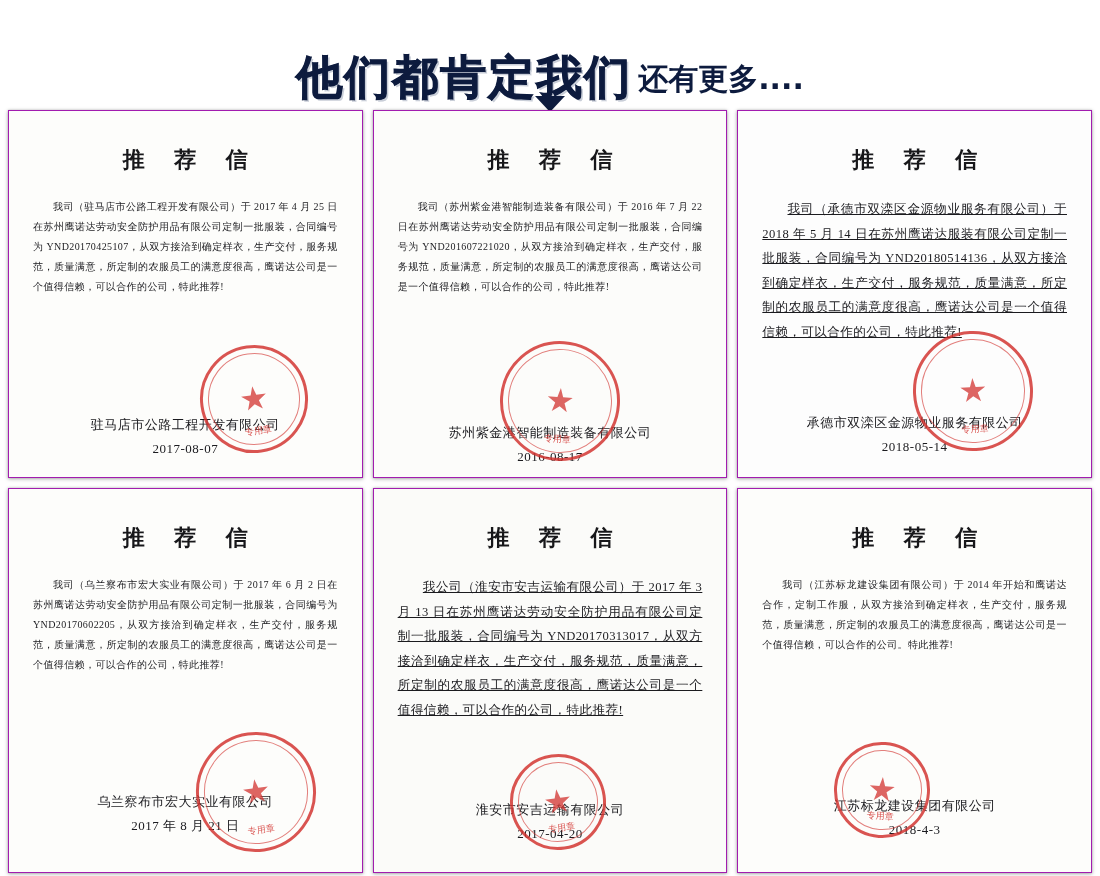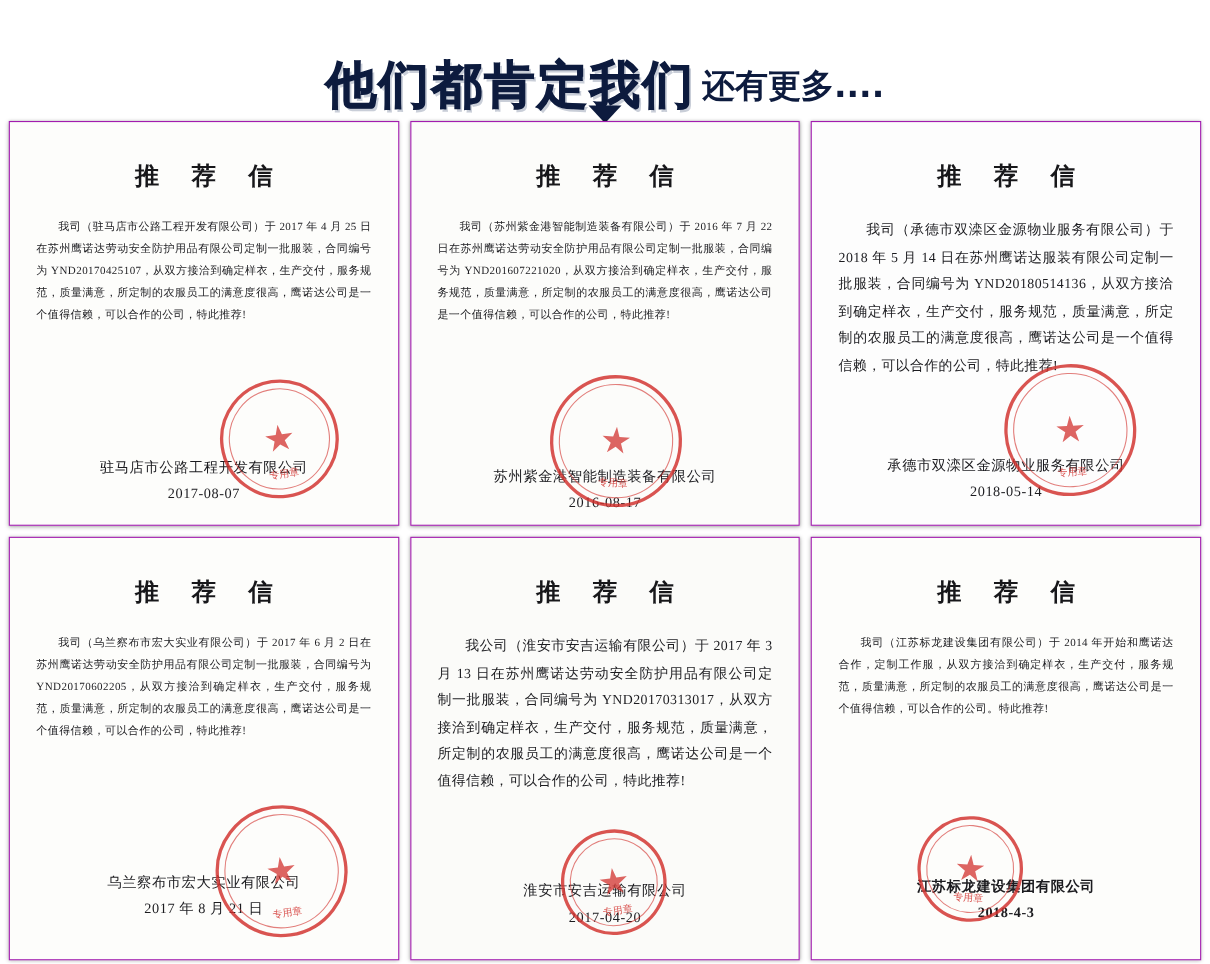--- a/index.html
+++ b/index.html
@@ -91,21 +91,21 @@
     text-indent: 12px;
   }
   .letter-body {
     font-size: 10px;
     line-height: 2.0;
     color: #1b1b1f;
     text-align: justify;
     text-indent: 2em;
     letter-spacing: 0.4px;
   }
-  .letter-body.small { font-size: 12.6px; line-height: 1.95; }
+  .letter-body.small { font-size: 12.6px; line-height: 1.95; text-decoration: underline; }
 
   .sign-block {
     position: absolute;
     left: 0; right: 0;
     text-align: center;
     font-size: 13px;
     color: #1b1b1f;
     line-height: 1.85;
     letter-spacing: 0.5px;
   }
@@ -229,21 +229,21 @@
       <div class="seal sm" style="left:50%; margin-left:-40px; bottom:22px;">
         <div class="inner-ring"></div>
         <div class="star"></div>
         <div class="seal-bottom">专用章</div>
       </div>
     </div>
 
     <div class="letter p6">
       <div class="letter-title">推 荐 信</div>
       <div class="letter-body">我司（江苏标龙建设集团有限公司）于 2014 年开始和鹰诺达合作，定制工作服，从双方接洽到确定样衣，生产交付，服务规范，质量满意，所定制的农服员工的满意度很高，鹰诺达公司是一个值得信赖，可以合作的公司。特此推荐!</div>
-      <div class="sign-block" style="bottom:30px;font-weight:bold;">
+      <div class="sign-block" style="bottom:30px;">
         <span class="sign-name">江苏标龙建设集团有限公司</span>
         <span class="sign-date">2018-4-3</span>
       </div>
       <div class="seal sm flat" style="left:96px; bottom:34px;">
         <div class="inner-ring"></div>
         <div class="star"></div>
         <div class="seal-bottom">专用章</div>
       </div>
     </div>
 

